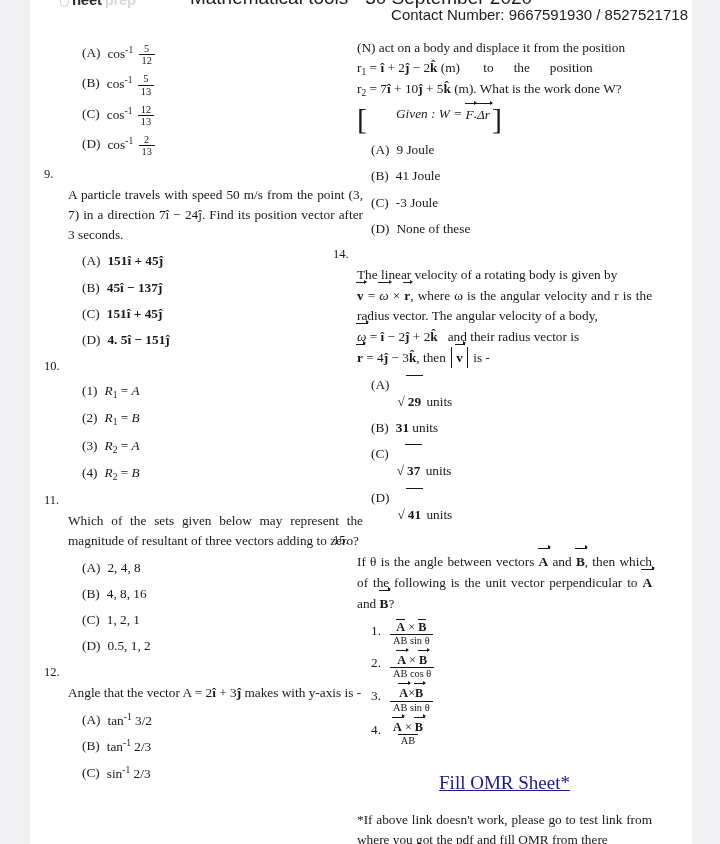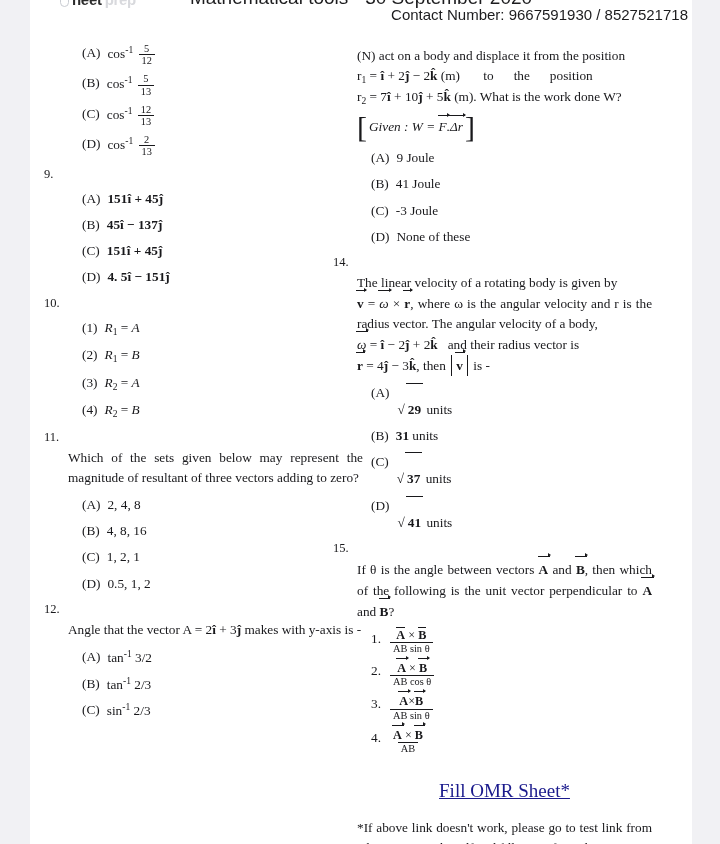--- a/index.html
+++ b/index.html
@@ -192,23 +192,23 @@
     margin-top: 2px;
   }
   .brk {
     font-style: normal;
     font-size: 30px;
     line-height: 0.84;
     font-weight: 300;
   }
   .brk-inner {
     display: flex;
-    align-items: center;
     padding: 0 2px;
     font-size: 13.3px;
+    margin-left: 27px;
   }
 
   .abs {
     display: inline-block;
     border-left: 1px solid #18181b;
     border-right: 1px solid #18181b;
     padding: 0 4px;
     margin: 0 2px;
   }
 
@@ -276,20 +276,21 @@
         <div class="opt">
           <span class="opt-label">(D)</span>
           <span class="opt-text"><span>cos</span><span class="sup">-1</span>&nbsp;<span class="frac">
                 <span class="num">2</span>
                 <span class="den">13</span>
               </span></span>
         </div>
       </div>
 
       <div class="qnum">9.</div>
+      <div class="qbody"><span>A particle travels with speed 50 m/s from the point (3, 7) in a direction 7</span><span class="hatvar">î</span><span> − 24</span><span class="hatvar">ĵ</span><span>. Find its position vector after 3 seconds.</span></div>
       <div>
         <div class="opt">
           <span class="opt-label">(A)</span>
           <span class="opt-text"><b><span>151</span>î <span>+</span> <span>45</span>ĵ</b></span>
         </div>
         <div class="opt">
           <span class="opt-label">(B)</span>
           <span class="opt-text"><b><span>45</span>î <span>−</span> <span>137</span>ĵ</b></span>
         </div>
         <div class="opt">
@@ -359,21 +360,21 @@
           <span class="opt-text"><span>sin</span><span class="sup">-1</span>&nbsp;<span>2/3</span></span>
         </div>
 
       </div>
 
     </div>
 
     <div class="col col-right">
 
       
-      <div class="qbody" style="margin-top:10px;">
+      <div class="qbody" style="margin-top:2px;">
         <span>(N) act on a body and displace it from the position</span><br>
         <span><span class="mv">r</span><span class="sub">1</span> <span>= </span><b>î</b><span> + 2</span><b>ĵ</b><span> − 2</span><b>k̂</b><span> (m)</span></span>
         &nbsp;&nbsp;&nbsp;&nbsp;&nbsp;&nbsp;<span>to</span>&nbsp;&nbsp;&nbsp;&nbsp;&nbsp;&nbsp;<span>the</span>&nbsp;&nbsp;&nbsp;&nbsp;&nbsp;&nbsp;<span>position</span><br>
         <span><span class="mv">r</span><span class="sub">2</span> <span>= 7</span><b>î</b><span> + 10</span><b>ĵ</b><span> + 5</span><b>k̂</b><span> (m).</span></span>
         <span>What is the work done W?</span>
       </div>
 
       <div class="brackets">
         <span class="brk">[</span>
         <span class="brk-inner">

